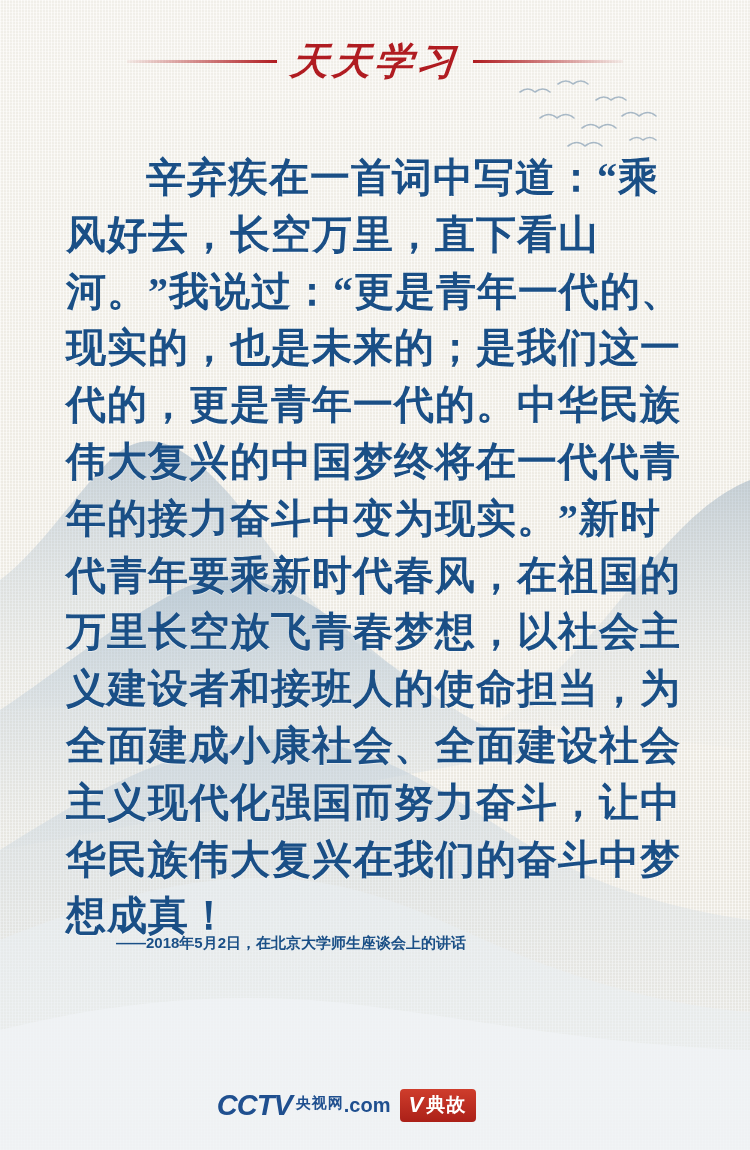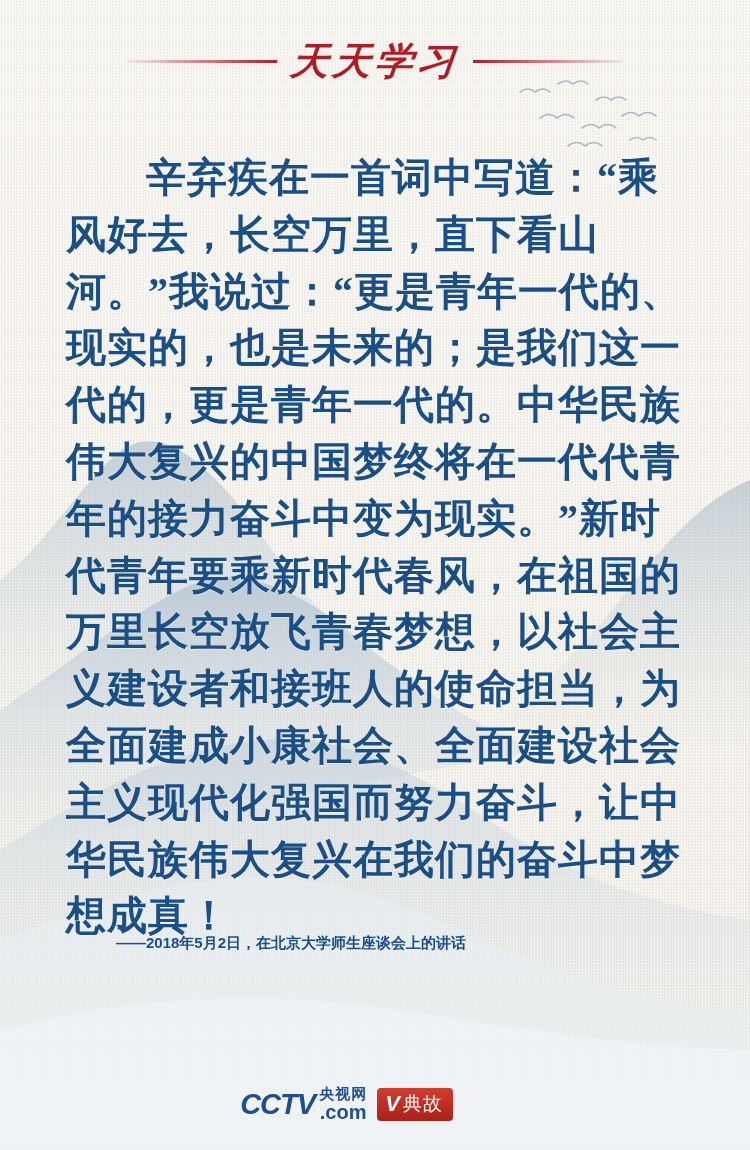--- a/index.html
+++ b/index.html
@@ -126,25 +126,24 @@
   .cctv-main {
     font-family: "Liberation Sans", sans-serif;
     font-size: 29px;
     font-weight: bold;
     font-style: italic;
     color: #1f4f8f;
     letter-spacing: -1px;
   }
   .cctv-sub {
     display: flex;
-    flex-direction: column;
+    flex-direction: row;
     line-height: 1.02;
     font-family: "Liberation Sans", sans-serif;
     color: #1f4f8f;
-    text-align: center;
   }
   .cctv-sub .cn {
     font-size: 15px;
     font-weight: bold;
     letter-spacing: 1px;
   }
   .cctv-sub .en {
     font-size: 20px;
     font-weight: bold;
     letter-spacing: 0px;
@@ -161,21 +160,21 @@
   .vdiangu .v {
     font-family: "Liberation Sans", sans-serif;
     font-size: 22px;
     font-weight: bold;
     font-style: italic;
     color: #ffffff;
   }
   .vdiangu .t {
     font-family: "Liberation Serif", "DejaVu Serif", serif;
     font-size: 19px;
-    font-weight: normal;
+    font-weight: bold;
     color: #ffffff;
     letter-spacing: 1px;
   }
 </style>
 </head>
 <body>
 
 <div class="poster">
 
   <svg class="mountains" viewBox="0 0 750 1000" preserveAspectRatio="none">

